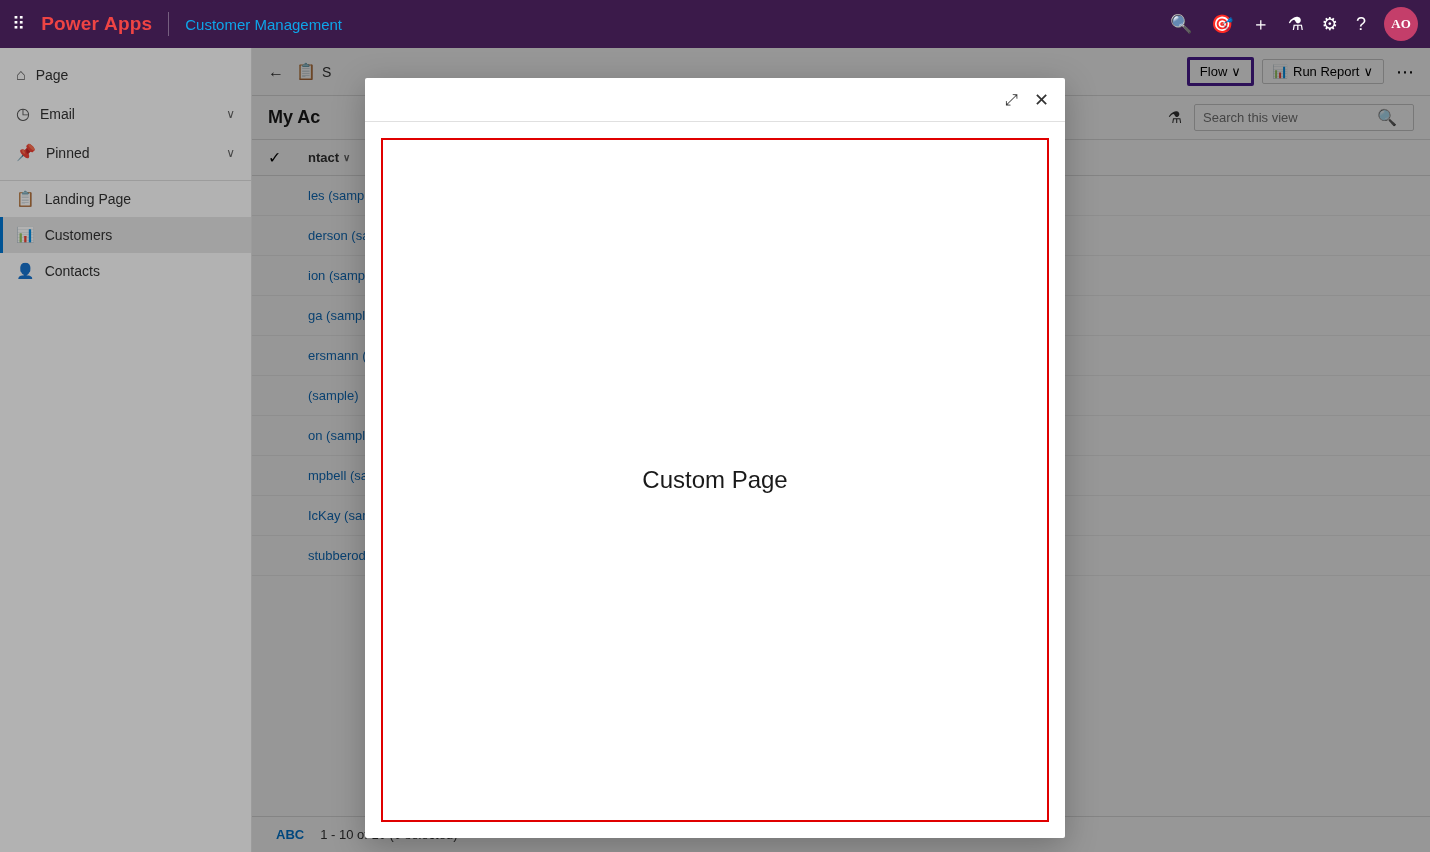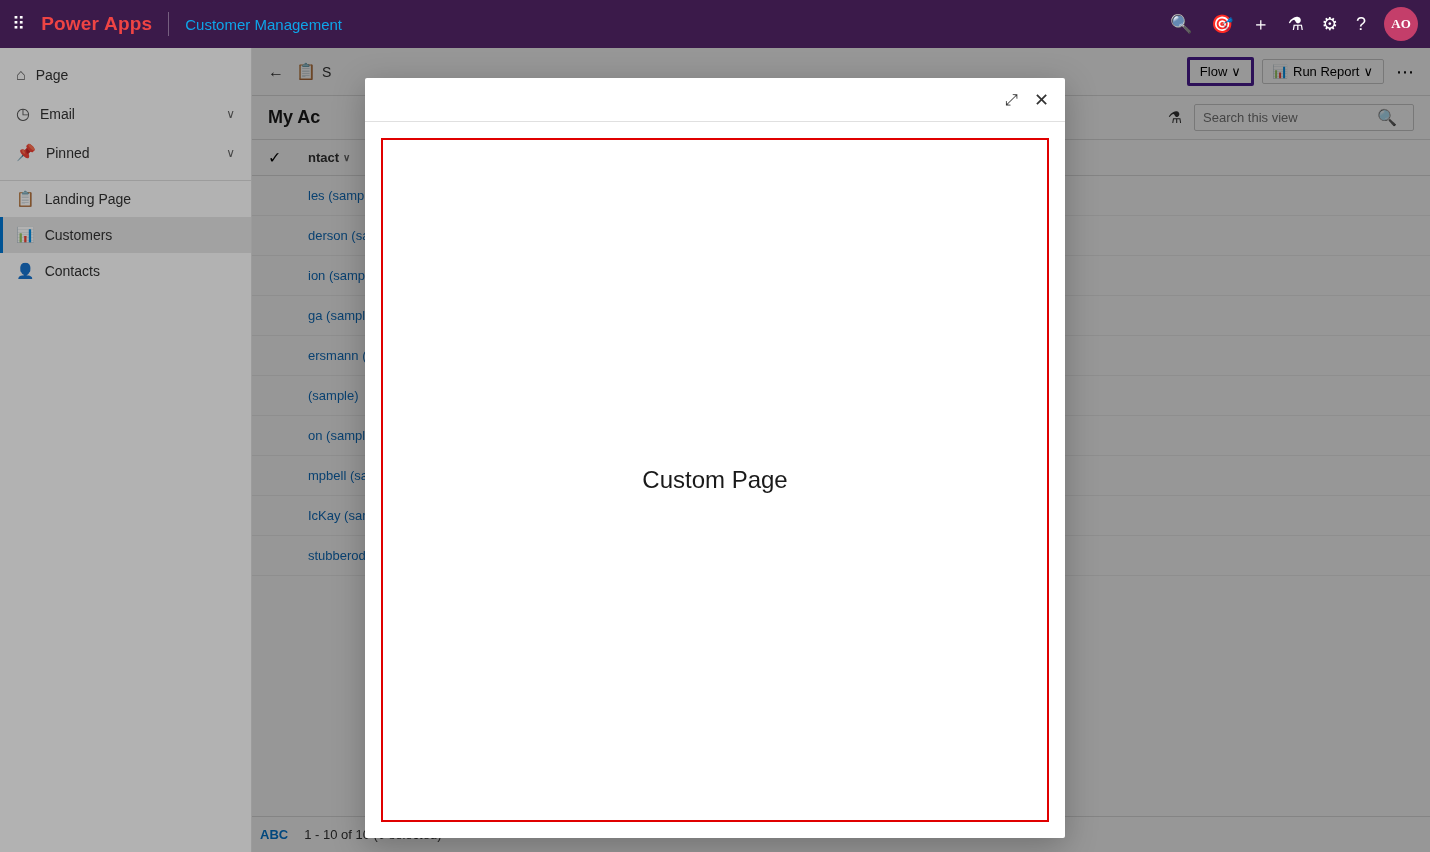--- a/index.html
+++ b/index.html
@@ -172,21 +172,21 @@
     .row-cell { font-size: 13px; color: #106ebe; padding: 0 8px; }
     .row-cell.email { color: #106ebe; }
 
     
     .table-footer {
       display: flex;
       align-items: center;
       height: 36px;
       background: #fff;
       border-top: 1px solid #e0e0e0;
-      padding: 0 8px;
+      padding: 0 24px;
       gap: 8px;
       font-size: 13px;
       color: #333;
     }
     .footer-abc { font-weight: 600; color: #0078d4; margin-right: 8px; }
 
     
     .modal-overlay {
       position: absolute;
       top: 0; left: 0; right: 0; bottom: 0;

